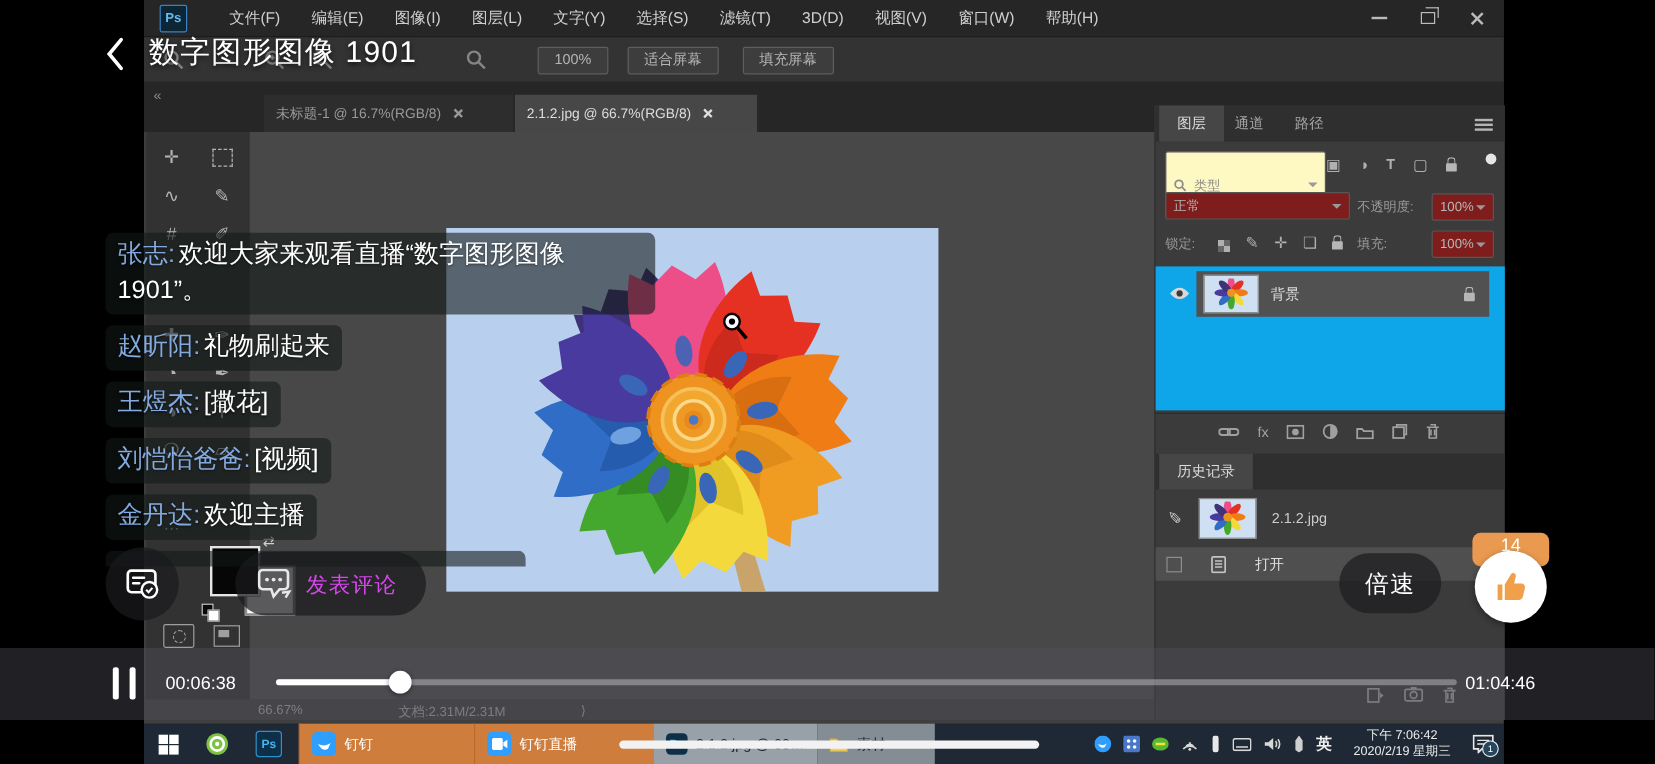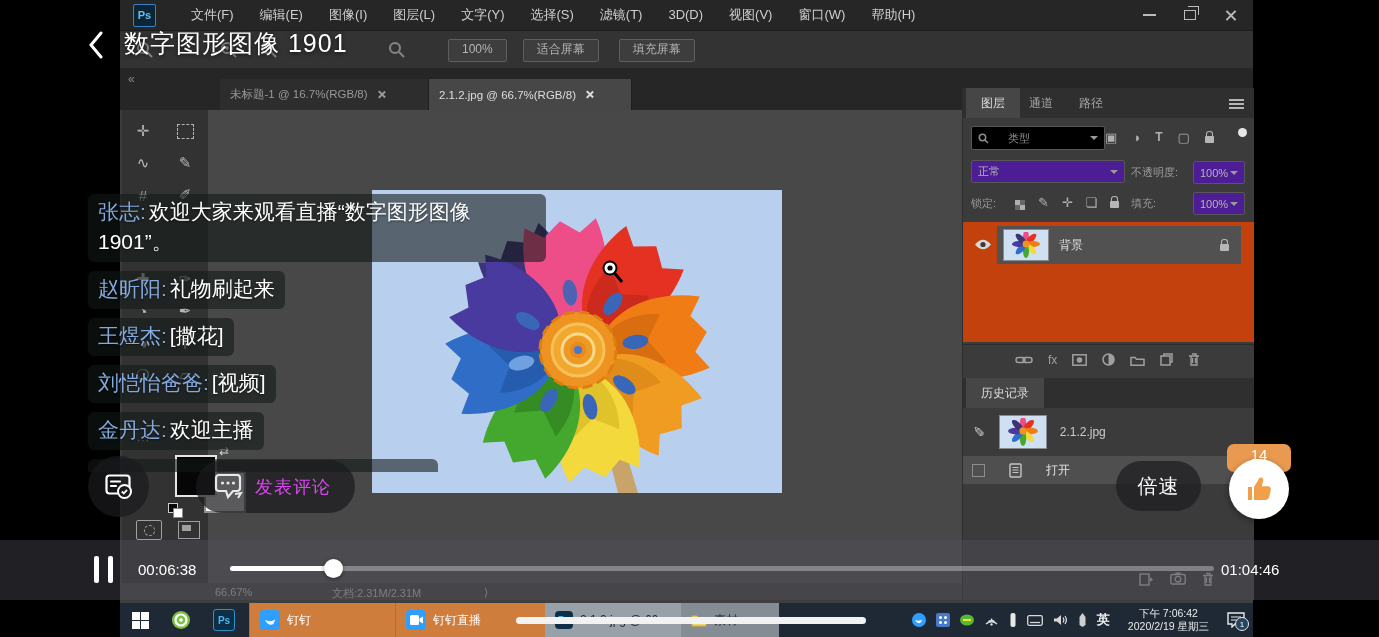--- a/index.html
+++ b/index.html
@@ -50,33 +50,33 @@
   .photo{position:absolute;left:164px;top:80px;width:410px;height:303px;background:#b9cfee;overflow:hidden;}
   .statusbar{position:absolute;left:0;top:583px;width:100%;height:20px;background:#3f3f3f;color:#9a9a9a;font-size:11px;}
   .statusbar span{position:absolute;top:3px;}
   .vscroll{position:absolute;left:1122px;top:536px;width:9px;height:58px;border:1px solid #5b6b5e;border-radius:4px;background:#37413a;}
   
   .dock{position:absolute;left:842px;top:88px;width:291px;height:512px;background:#3b3b3b;border-left:1px solid #2d2d2d;font-size:12px;color:#bbb;}
   .p-tabs{position:absolute;left:0;top:0;width:100%;height:30px;background:#2f2f2f;}
   .pt-active{position:absolute;left:3px;top:0;height:30px;line-height:30px;padding:0 15px;background:#464646;color:#ddd;}
   .pt{position:absolute;top:0;height:30px;line-height:30px;color:#a5a5a5;}
   .burger{position:absolute;right:10px;top:11px;width:15px;height:2px;background:#b5b5b5;box-shadow:0 4px 0 #b5b5b5,0 8px 0 #b5b5b5;}
-  .searchbox{position:absolute;left:8px;top:38px;width:120px;height:22px;background:#000000;border:1px solid #575757;border-radius:2px;
-             display:flex;align-items:center;gap:19px;padding:0 6px;color:#8d8d8d;font-size:11px;}
+  .searchbox{position:absolute;left:8px;top:38px;width:120px;height:22px;background:#fef9c3;border:1px solid #575757;border-radius:2px;
+             display:flex;align-items:center;gap:6px;padding:16px 6px;color:#8d8d8d;font-size:11px;}
   .caret{width:0;height:0;border-left:4px solid transparent;border-right:4px solid transparent;border-top:4px solid #9a9a9a;margin-left:auto;}
   .f-icons{position:absolute;left:142px;top:38px;display:flex;gap:15px;align-items:center;color:#b0b0b0;font-size:13px;height:22px;}
   .dot-toggle{position:absolute;right:7px;top:40px;width:9px;height:9px;border-radius:50%;background:#e6e6e6;}
-  .select{position:absolute;background:#4c1d95;border:1px solid #575757;border-radius:2px;display:flex;align-items:center;
+  .select{position:absolute;background:#7f1d1d;border:1px solid #575757;border-radius:2px;display:flex;align-items:center;
           padding:0 6px;color:#b5b5b5;font-size:11px;height:21px;}
   .plabel{position:absolute;color:#9a9a9a;font-size:11px;}
   .css-lock{position:relative;width:9px;height:7px;background:#b6b6b6;border-radius:1px;margin-top:5px;flex:none;}
   .css-lock:before{content:"";position:absolute;top:-5px;left:1px;width:5px;height:5px;border:1.5px solid #b6b6b6;border-bottom:none;border-radius:3px 3px 0 0;}
   .checker{width:5px;height:5px;background:#b0b0b0;box-shadow:5px 5px 0 #b0b0b0,5px 0 0 #666,0 5px 0 #666;margin-right:5px;}
   .lk-icons{position:absolute;left:52px;top:104px;display:flex;gap:13px;align-items:center;height:20px;color:#b0b0b0;font-size:13px;}
-  .layer-list{position:absolute;left:0;top:134px;width:100%;height:120px;background:#c2410c;}
+  .layer-list{position:absolute;left:0;top:134px;width:100%;height:120px;background:#0ea5e9;}
   .layer-row{position:absolute;left:34px;top:4px;width:244px;height:38px;background:#515151;display:flex;align-items:center;gap:10px;padding-left:6px;box-sizing:border-box;}
   .eye{position:absolute;left:11px;top:17px;}
   .thumb{width:44px;height:30px;background:#cfe0f2;border:1px solid #8a8a8a;flex:none;display:flex;align-items:center;justify-content:center;}
   .panel-icons{position:absolute;left:0;top:256px;width:100%;height:30px;border-top:1px solid #2c2c2c;display:flex;align-items:center;gap:15px;padding-left:52px;box-sizing:border-box;color:#a0a0a0;}
   .h-header{position:absolute;left:0;top:290px;width:100%;height:30px;background:#2f2f2f;}
   .h-snap{position:absolute;left:0;top:324px;width:100%;height:40px;display:flex;align-items:center;}
   .h-step{position:absolute;left:0;top:368px;width:100%;height:28px;background:#4f4f4f;display:flex;align-items:center;}
   .chk{width:11px;height:11px;border:1px solid #8d8d8d;margin-left:9px;}
   .h-bottom{position:absolute;left:176px;top:484px;display:flex;gap:16px;color:#9a9a9a;}
   

